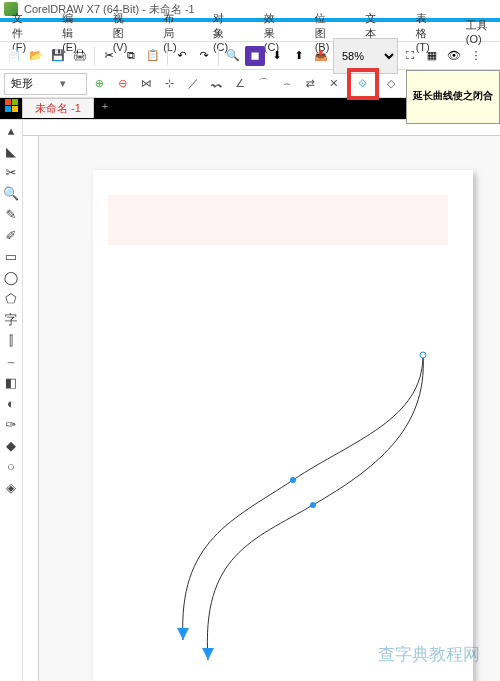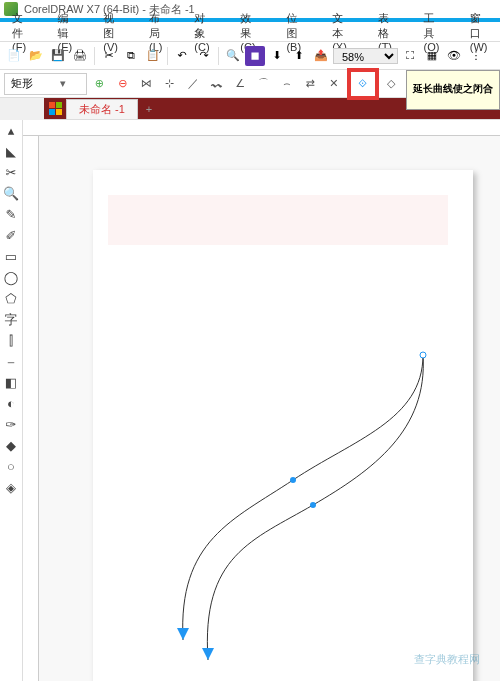--- a/index.html
+++ b/index.html
@@ -5,41 +5,41 @@
     * { margin: 0; padding: 0; box-sizing: border-box; }
     body { font-family: "Microsoft YaHei", Arial, sans-serif; font-size: 11px; background: #f0f0f0; width: 500px; height: 681px; overflow: hidden; }
     .title-bar { background: #fff; height: 22px; display: flex; align-items: center; padding: 0 4px; border-bottom: 4px solid #0ea5e9; }
     .logo { width: 14px; height: 14px; background: linear-gradient(135deg, #7cb342, #388e3c); border-radius: 2px; margin-right: 6px; }
     .title-text { color: #555; font-size: 11px; }
     .menu-bar { background: #fff; height: 20px; display: flex; align-items: center; padding: 0 6px; gap: 17px; border-bottom: 1px solid #ddd; }
     .menu-item { padding: 2px 6px; color: #333; cursor: pointer; }
     .toolbar { background: #fff; height: 28px; display: flex; align-items: center; padding: 0 4px; gap: 2px; border-bottom: 1px solid #ddd; }
     .tb-btn { width: 20px; height: 20px; display: flex; align-items: center; justify-content: center; cursor: pointer; border-radius: 2px; }
     .tb-sep { width: 1px; height: 18px; background: #ddd; margin: 0 2px; }
-    .zoom-select { padding: 1px 16px 1px 4px; border: 1px solid #ccc; font-size: 11px; height: 16px; }
+    .zoom-select { padding: 1px 16px 1px 4px; border: 1px solid #ccc; font-size: 11px; height: 36px; }
     .property-bar { background: #fff; height: 28px; display: flex; align-items: center; padding: 0 4px; gap: 2px; border-bottom: 1px solid #ddd; }
     .shape-dd { padding: 2px 20px 2px 6px; border: 1px solid #ccc; height: 22px; display: flex; align-items: center; background: #fff; }
     .dd-arrow { margin-left: auto; color: #666; }
     .prop-btn { width: 22px; height: 22px; display: flex; align-items: center; justify-content: center; cursor: pointer; border-radius: 2px; color: #555; }
     .highlighted-btn { border: 4px solid #e53935; padding: 1px; }
-    .tab-bar { background: #7f1d1d; height: 22px; display: flex; align-items: center; border-bottom: 1px solid #ddd; margin-left: 44px; }
+    .tab-bar { background: #000000; height: 22px; display: flex; align-items: flex-start; border-bottom: 1px solid #ddd; }
     .winlogo { width: 14px; height: 14px; margin: 0 4px; display: flex; flex-wrap: wrap; }
     .winlogo div { width: 6px; height: 6px; margin: 0.5px; }
     .tab { padding: 2px 12px; color: #d32f2f; background: #f5f5f5; border: 1px solid #ccc; border-bottom: none; }
     .tab-add { padding: 2px 8px; color: #999; }
     .main-area { display: flex; height: 561px; }
     .left-toolbox { width: 23px; background: #fff; border-right: 1px solid #ddd; display: flex; flex-direction: column; padding: 2px 0; gap: 4px; align-items: center; }
     .tool { width: 17px; height: 17px; display: flex; align-items: center; justify-content: center; cursor: pointer; color: #444; font-size: 13px; }
     .canvas-area { flex: 1; background: #f8f8f8; position: relative; padding: 20px 30px; }
     .ruler-h { position: absolute; top: 0; left: 0; right: 0; height: 16px; background: #fff; border-bottom: 1px solid #ccc; }
     .ruler-v { position: absolute; top: 0; left: 0; bottom: 0; width: 16px; background: #fff; border-right: 1px solid #ccc; }
     .page { position: absolute; top: 50px; left: 70px; width: 380px; height: 520px; background: #fff; box-shadow: 3px 3px 6px rgba(0,0,0,0.25); }
-    .tooltip { position: absolute; top: 70px; right: 0; background: #ffffe1; border: 1px solid #999; padding: 11px 6px; font-size: 10px; max-width: 140px; z-index: 10; }
+    .tooltip { position: absolute; top: 70px; right: 0; background: #ffffe1; border: 1px solid #999; padding: 18px 6px; font-size: 10px; max-width: 140px; z-index: 10; }
     .tooltip-title { font-weight: bold; margin-bottom: 2px; }
-    .watermark { position: absolute; bottom: 15px; right: 20px; color: rgba(46,138,177,0.45); font-size: 11px; pointer-events: none; text-align: left; line-height: 1.3; }
+    .watermark { position: absolute; bottom: 15px; right: 20px; color: rgba(46,138,177,0.45); font-size: 17px; pointer-events: none; text-align: left; line-height: 1.3; }
     svg { display: block; }
   </style>
 </head>
 <body>
 
 <div class="title-bar">
   <div class="logo"></div>
   <span class="title-text">CorelDRAW X7 (64-Bit) - 未命名 -1</span>
 </div>
 
@@ -47,21 +47,20 @@
   <span class="menu-item">文件(F)</span>
   <span class="menu-item">编辑(E)</span>
   <span class="menu-item">视图(V)</span>
   <span class="menu-item">布局(L)</span>
   <span class="menu-item">对象(C)</span>
   <span class="menu-item">效果(C)</span>
   <span class="menu-item">位图(B)</span>
   <span class="menu-item">文本(X)</span>
   <span class="menu-item">表格(T)</span>
   <span class="menu-item">工具(O)</span>
-  <span class="menu-item">窗口(W)</span>
 </div>
 
 <div class="toolbar">
   <div class="tb-btn">📄</div>
   <div class="tb-btn">📂</div>
   <div class="tb-btn">💾</div>
   <div class="tb-btn">🖨</div>
   <div class="tb-sep"></div>
   <div class="tb-btn">✂</div>
   <div class="tb-btn">⧉</div>

